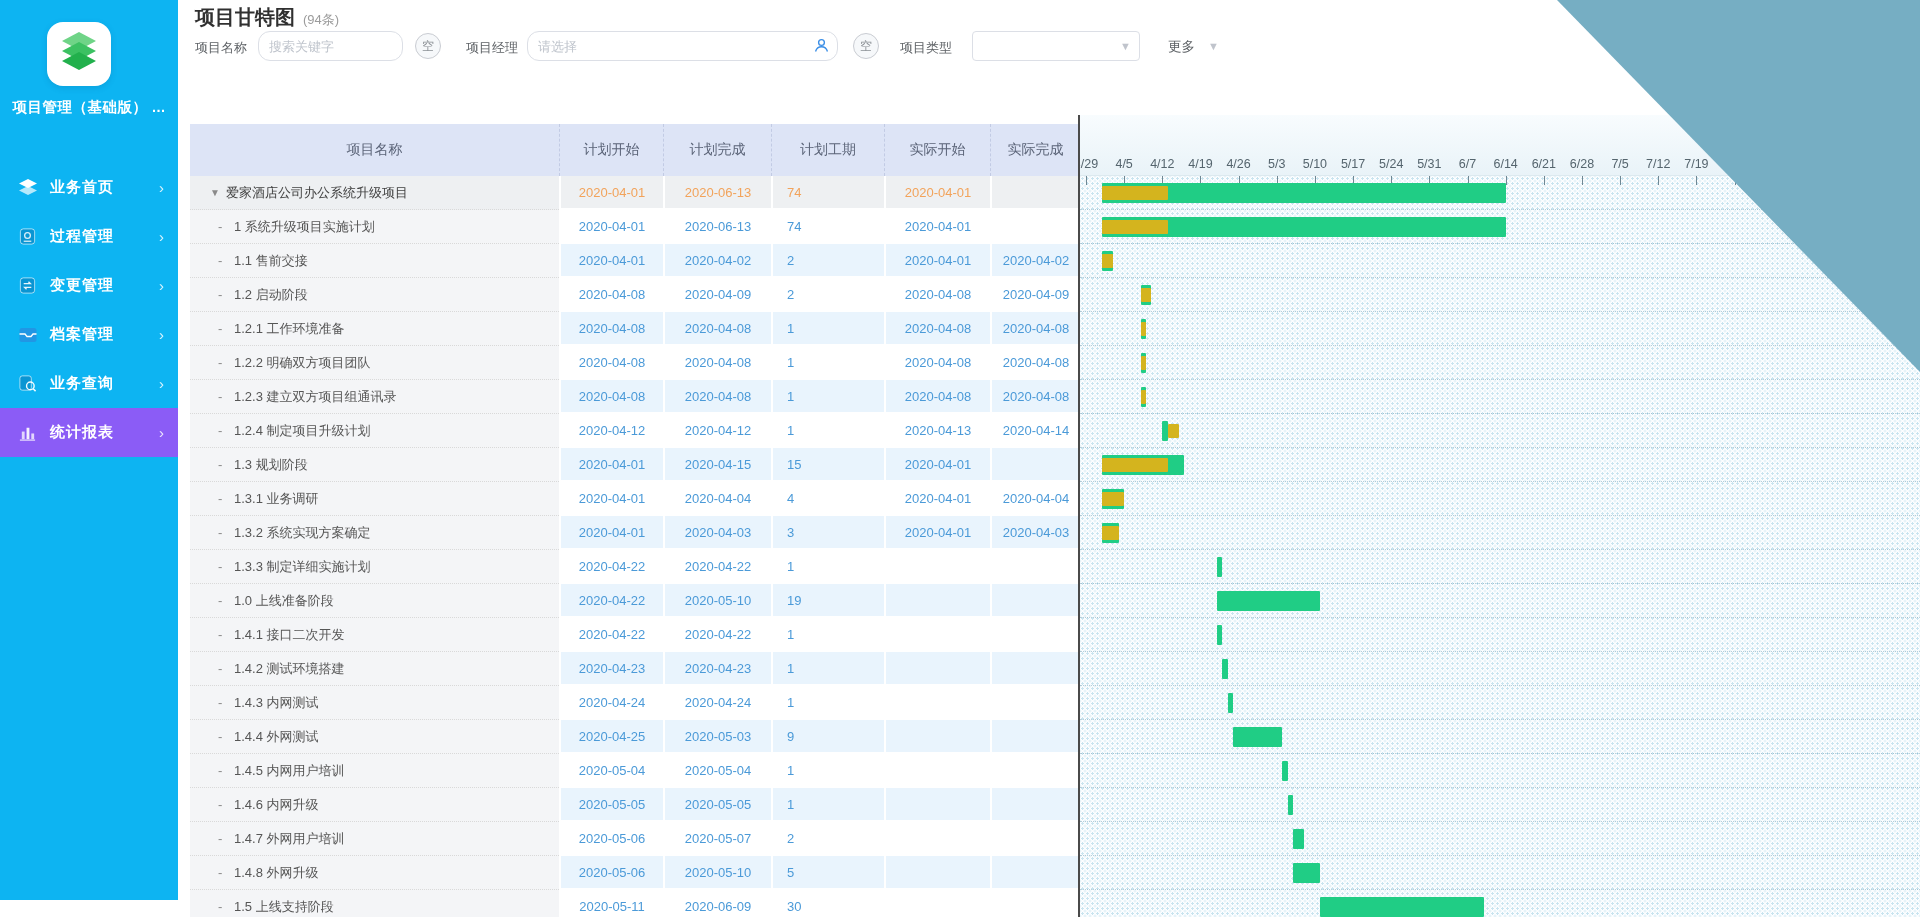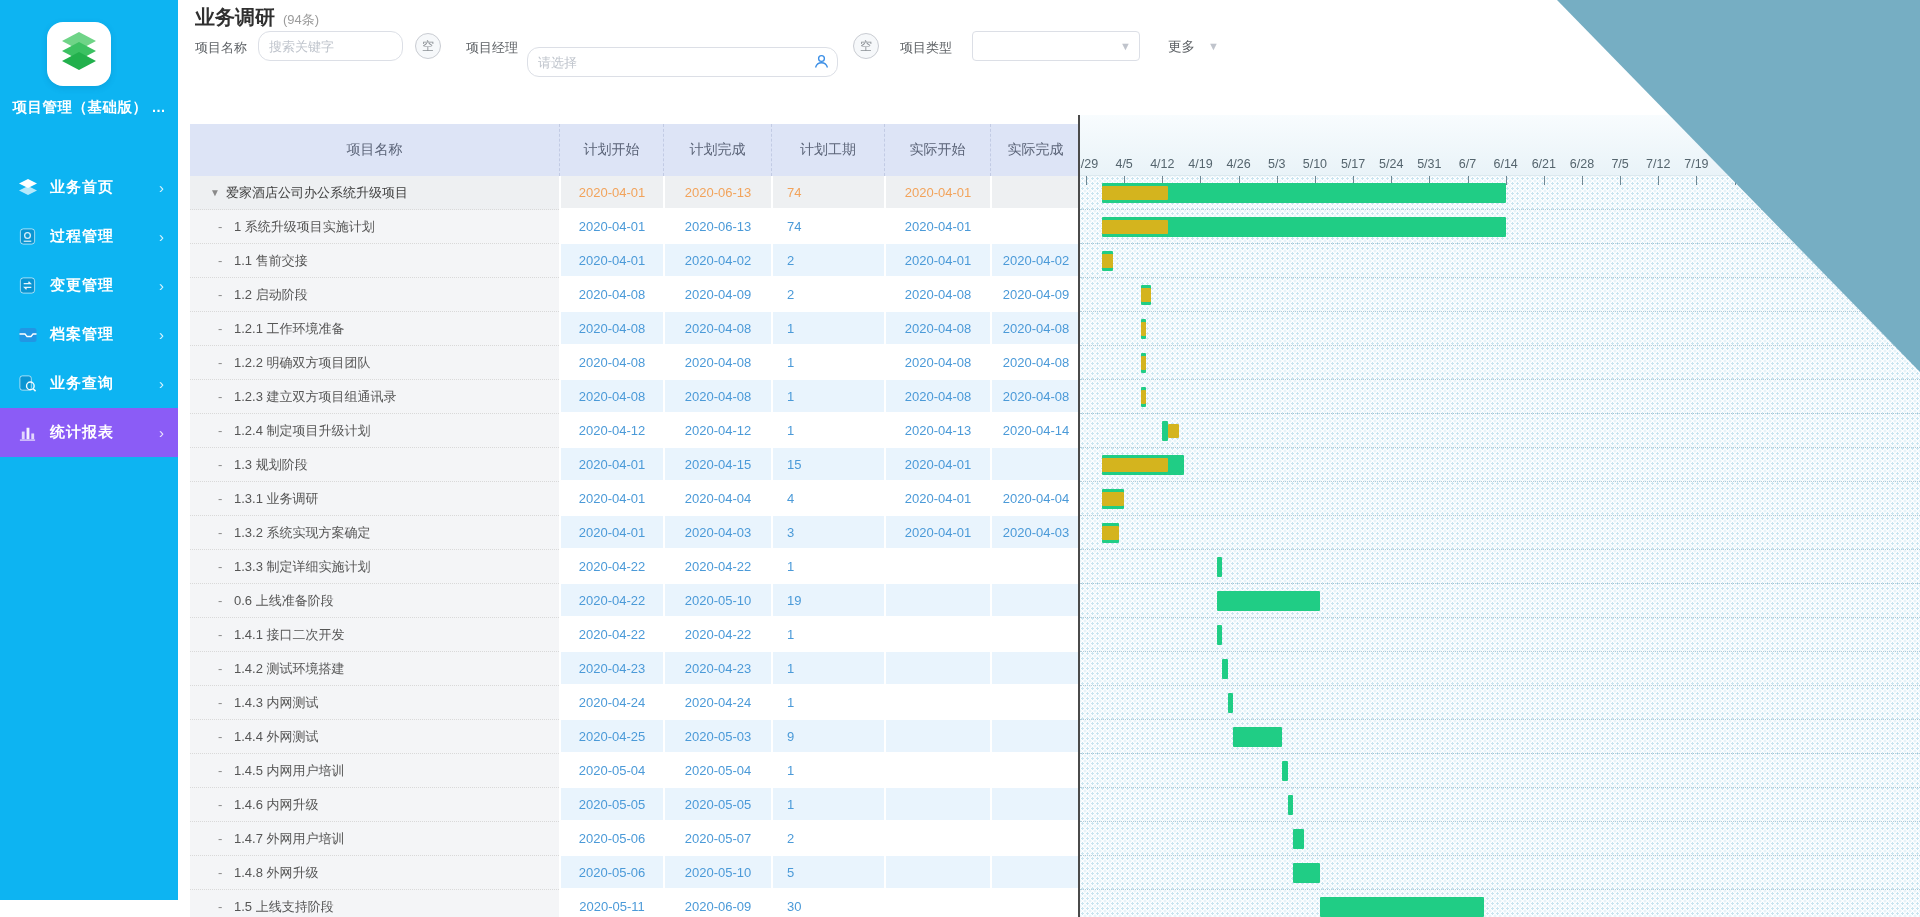--- a/index.html
+++ b/index.html
@@ -29,21 +29,21 @@
   #page-count { font-size:13px; font-weight:normal; color:#9c9c9c; margin-left:8px; }
 
   
   .flabel { position:absolute; top:39px; font-size:13px; color:#5e6266; }
   .finput { position:absolute; top:31px; height:30px; border:1px solid #dcdfe6; border-radius:12px;
             background:#fff; font-size:13px; color:#737373; padding:0 10px; outline:none; }
   .finput::placeholder { color:#bfc4cc; }
   .empty-btn { position:absolute; top:33px; width:26px; height:26px; border-radius:50%;
                border:1px solid #c9ccd2; background:#f6f8fa; color:#8b9095; font-size:12px;
                display:flex; align-items:center; justify-content:center; cursor:pointer; }
-  #manager-wrap { position:absolute; left:349px; top:31px; width:311px;margin-top:16px; }
+  #manager-wrap { position:absolute; left:349px; top:31px; width:311px; }
   #manager-input { position:static; width:100%; }
   #manager-person-icon { position:absolute; right:8px; top:6px; }
   #type-select { position:absolute; left:794px; top:31px; width:168px; height:30px;
                  border:1px solid #dcdfe6; border-radius:4px; background:#fff; cursor:pointer; }
   #type-caret { position:absolute; right:8px; top:8px; color:#c0c4cc; font-size:11px; }
   #more-btn { position:absolute; left:990px; top:38px; font-size:13.5px; color:#5e6266; cursor:pointer; }
   #more-caret { position:absolute; left:1030px; top:40px; color:#c0c4cc; font-size:11px; }
 
   
   #legend-bar { position:absolute; left:12px; top:90px; width:890px; height:26px; background:#fff;
@@ -172,21 +172,21 @@
         </span>
         <span class="mi-label">统计报表</span>
         <span class="mi-arrow">›</span>
       </div>
     </div>
   <div id="sidebar-bottom-strip"></div>
 </div>
 
 <div id="main">
   <div id="page-title">
-    <span>业务调研</span><span id="page-count">(94条)</span>
+    <span>项目甘特图</span><span id="page-count">(94条)</span>
   </div>
 
   <span class="flabel" style="left:17px">项目名称</span>
   <input class="finput" style="left: 80px; width: 145px;" placeholder="搜索关键字">
   <button class="empty-btn" style="left:237px">空</button>
 
   <span class="flabel" style="left:288px">项目经理</span>
   <span id="manager-wrap">
     <input id="manager-input" class="finput" placeholder="请选择" style="">
     <span id="manager-person-icon">
@@ -344,21 +344,21 @@
         </div>
         <div class="tc tc-val" style="width: 104px;">2020-04-22</div>
         <div class="tc tc-val" style="width: 108px;">2020-04-22</div>
         <div class="tc tc-val tc-dur" style="width: 113px;">1</div>
         <div class="tc tc-val" style="width: 106px;"></div>
         <div class="tc tc-val" style="width: 90px;"></div>
       </div>
       <div class="trow stripe">
         <div class="tc tc-name" style="width: 369px;">
           <span class="marker dash">-</span>
-          <span>0.6 上线准备阶段</span>
+          <span>1.0 上线准备阶段</span>
         </div>
         <div class="tc tc-val" style="width: 104px;">2020-04-22</div>
         <div class="tc tc-val" style="width: 108px;">2020-05-10</div>
         <div class="tc tc-val tc-dur" style="width: 113px;">19</div>
         <div class="tc tc-val" style="width: 106px;"></div>
         <div class="tc tc-val" style="width: 90px;"></div>
       </div>
       <div class="trow">
         <div class="tc tc-name" style="width: 369px;">
           <span class="marker dash">-</span>

